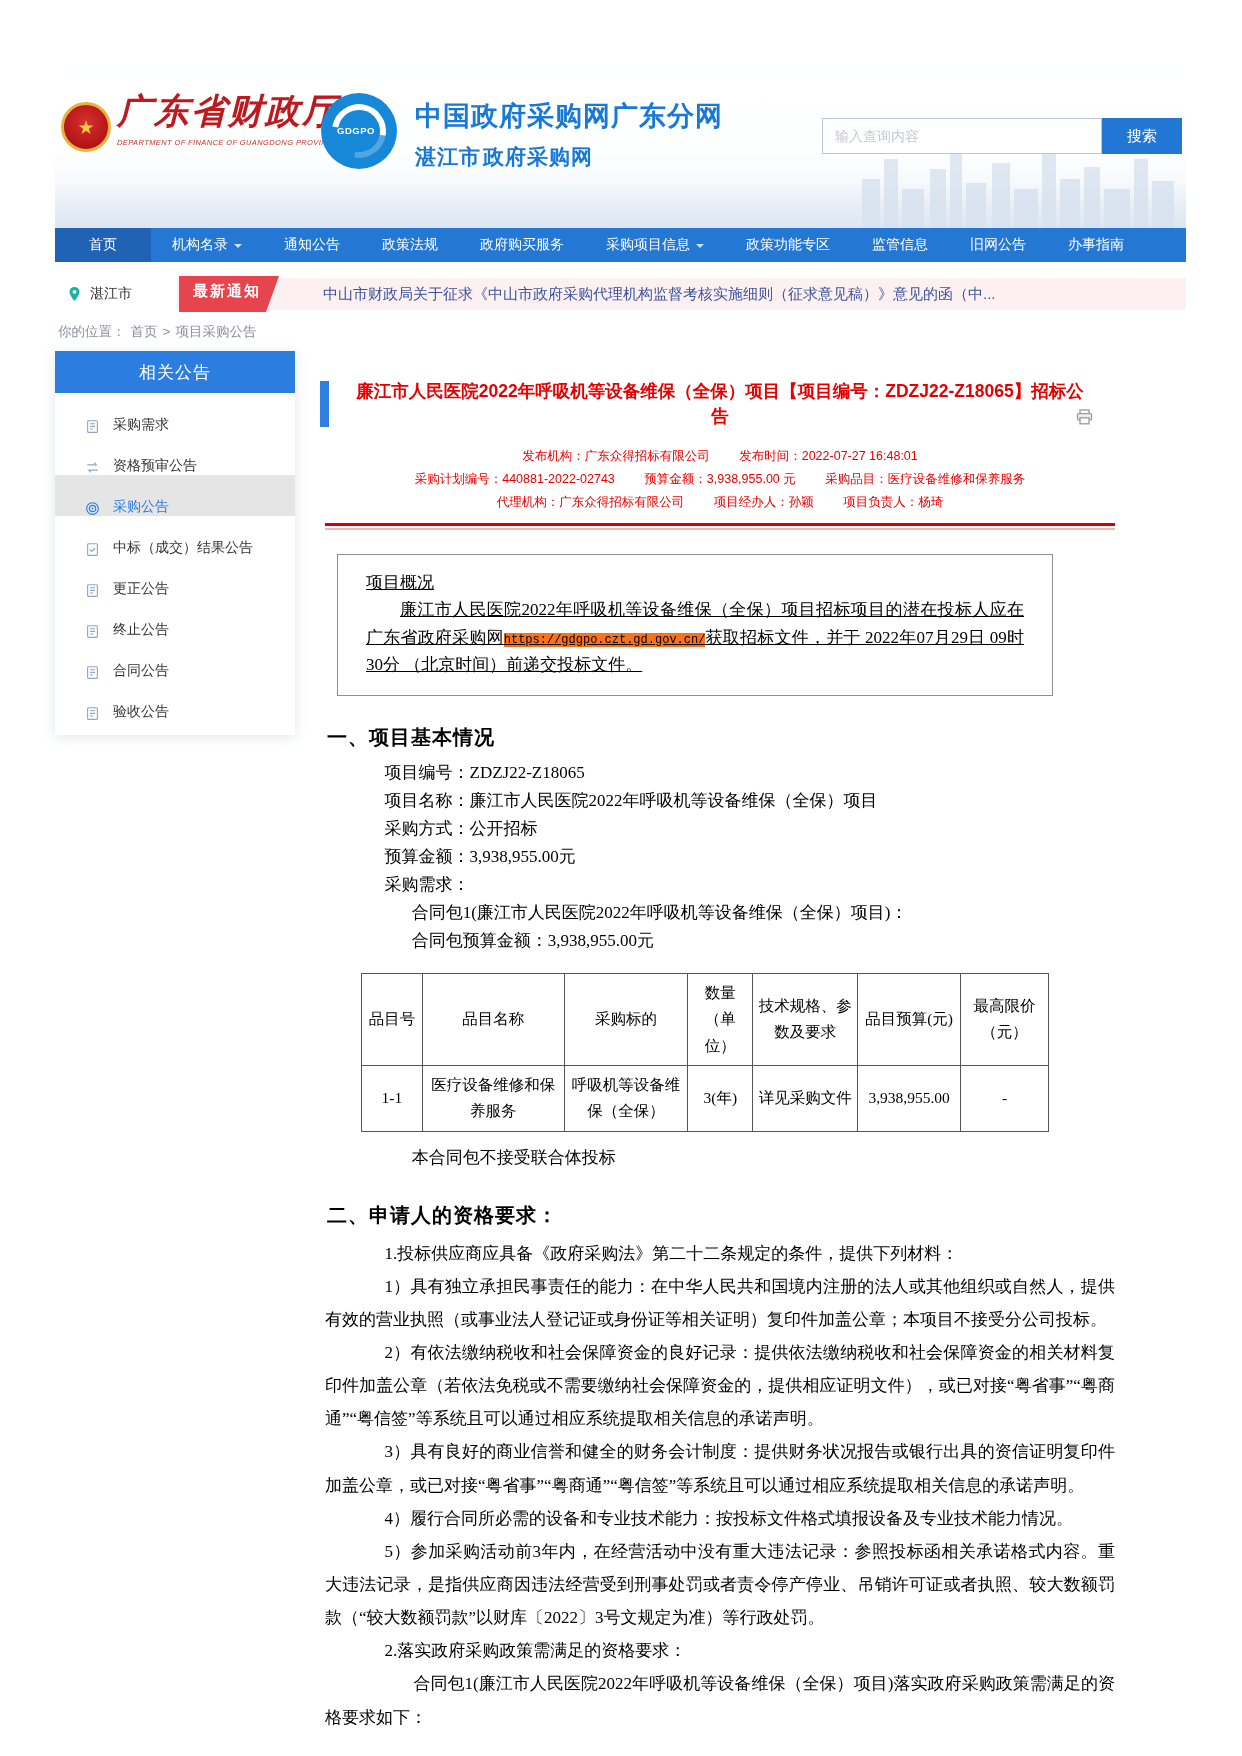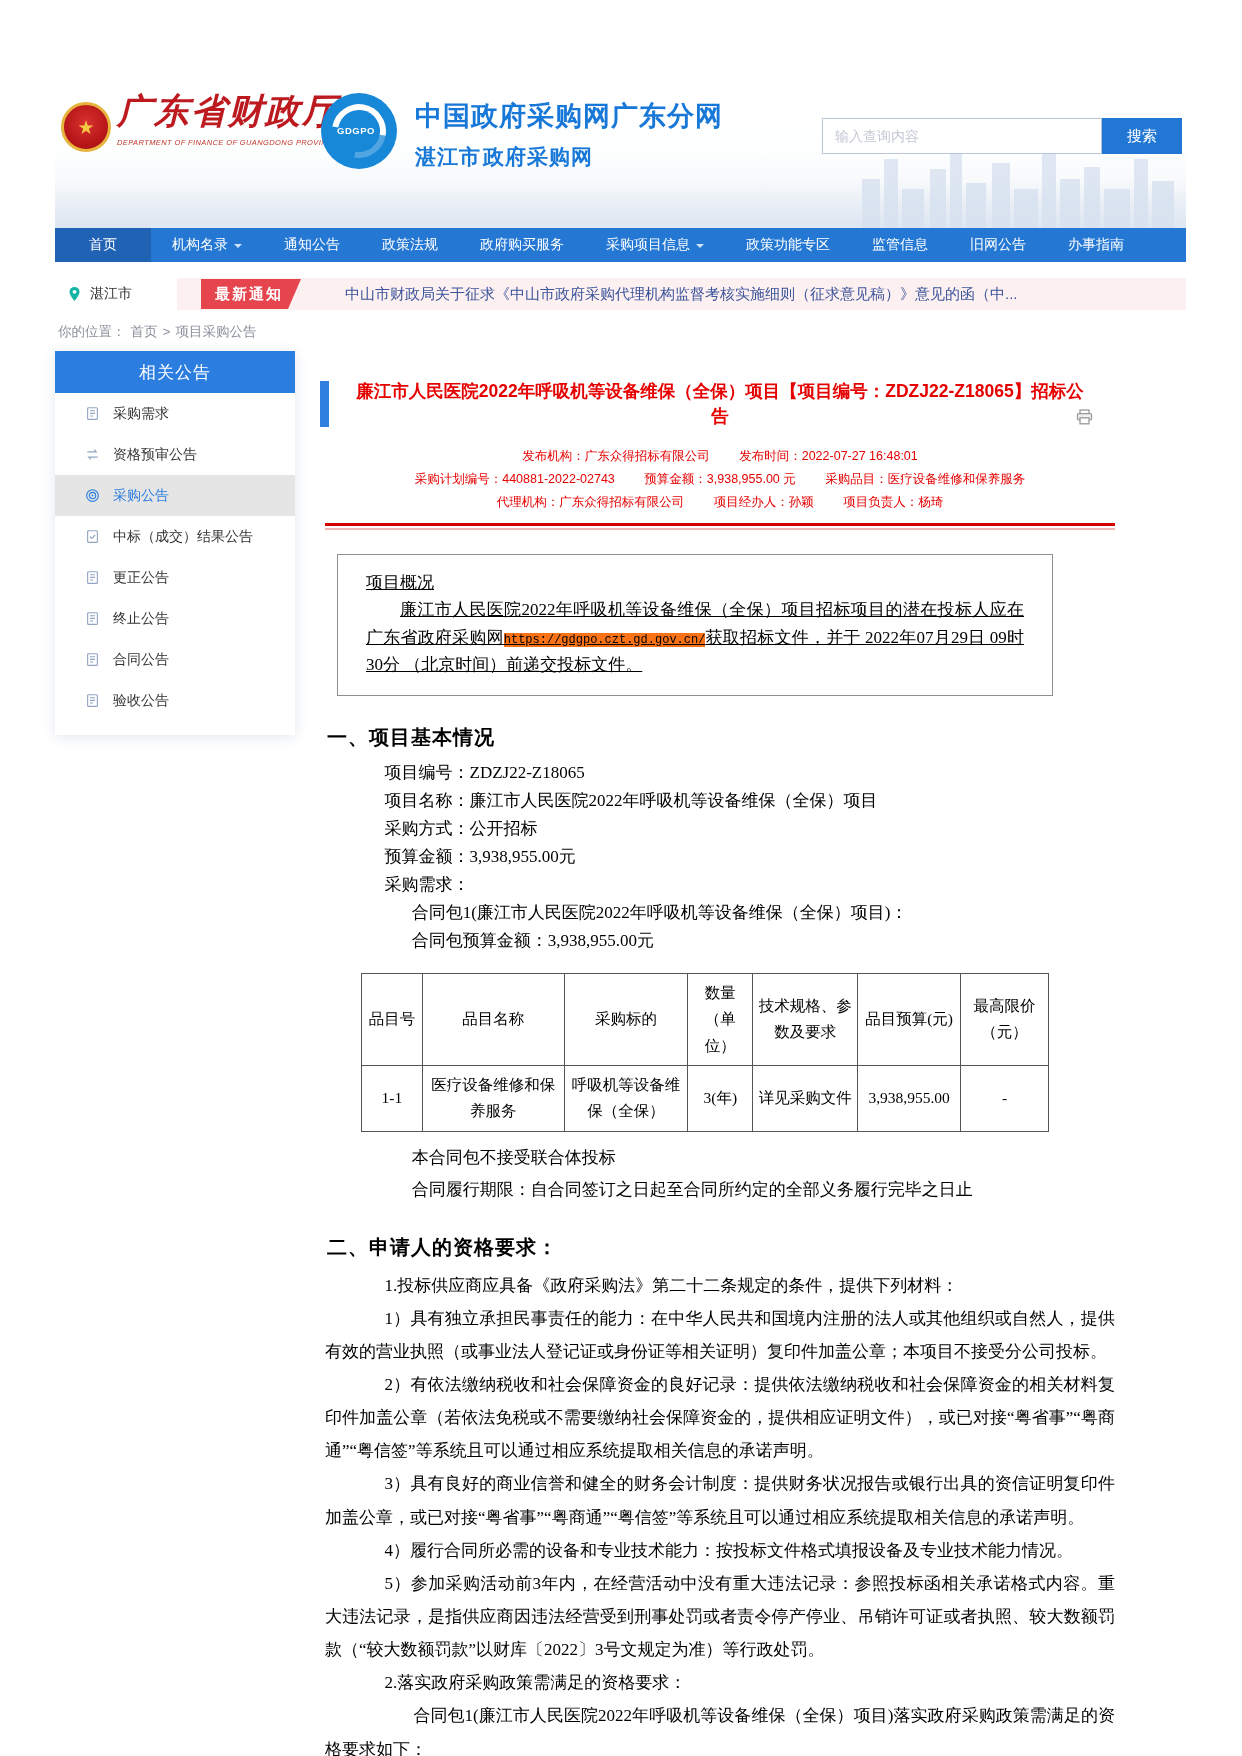--- a/index.html
+++ b/index.html
@@ -46,38 +46,38 @@
   .nav-item { display:flex; align-items:center; padding:0 21px; color:#fff; font-size:14px;
     cursor:pointer; white-space:nowrap; }
   .nav-item.active { background:#2062b4; padding:0 34px; }
   .caret { width:0; height:0; border:4px solid transparent; border-top-color:#cfe3fa;
     margin:5px 0 0 6px; }
 
   
   .notice-row { margin-top:16px; height:32px; display:flex; align-items:center; background:#fdf0f1; }
   .city-box { width:122px; height:32px; background:#fff; display:flex; align-items:center;
     gap:9px; padding-left:13px; font-size:14px; color:#333; cursor:pointer; }
-  .badge { margin-left:24px; height:30px; line-height:30px; padding:0 18px 12px 14px;
+  .badge { margin-left:2px; height:36px; line-height:30px; padding:0 18px 12px 14px;
     background:#e6454d; color:#fff; font-size:15px; font-weight:bold; letter-spacing:2px;
     clip-path:polygon(0 0,100% 0,87% 100%,0 100%); }
   .ticker { margin-left:44px; font-size:15px; color:#3b549b; white-space:nowrap; overflow:hidden;
     cursor:pointer; }
 
   
   .breadcrumb { margin:13px 0 10px 3px; font-size:13.5px; color:#8b919c; }
   .breadcrumb span { margin-right:5px; }
   .breadcrumb .home { cursor:pointer; }
 
   
   .layout { display:flex; align-items:flex-start; margin-top:6px; }
   .sidebar { width:240px; background:#fff; box-shadow:0 2px 12px rgba(110,130,165,.20);
     padding-bottom:14px; }
   .sidebar-title { height:42px; background:#2b7de0; color:#fff; font-size:17px;
     display:flex; align-items:center; justify-content:center; letter-spacing:1px; }
-  .side-item { height:41px; display:flex; align-items:center; gap:13px; padding-left:30px;
+  .side-item { height:41px; display:flex; align-items:flex-end; gap:13px; padding-left:30px;
     font-size:14px; color:#333; cursor:pointer; }
   .side-item.active { background:#e5e5e5; color:#2b7de0; }
   .side-item svg { flex:0 0 auto; }
 
   
   .article { width:790px; margin-left:30px; position:relative;
     font-family:"Liberation Serif","DejaVu Serif",serif; color:#000; }
   .accent-bar { position:absolute; left:-5px; top:30px; width:9px; height:46px; background:#2e7fe0; }
   .art-title { margin:28px 24px 0; text-align:center; color:#e60000; font-size:17.5px;
     font-weight:bold; line-height:1.45; font-family:"Liberation Sans","DejaVu Sans",sans-serif; }
@@ -340,21 +340,20 @@
             <td>呼吸机等设备维保（全保）</td>
             <td>3(年)</td>
             <td>详见采购文件</td>
             <td>3,938,955.00</td>
             <td>-</td>
           </tr>
         </tbody>
       </table>
 
       <div class="after-line">本合同包不接受联合体投标</div>
-      <div class="after-line">合同履行期限：自合同签订之日起至合同所约定的全部义务履行完毕之日止</div>
 
       <h2 class="h2">二、申请人的资格要求：</h2>
       <p class="para">1.投标供应商应具备《政府采购法》第二十二条规定的条件，提供下列材料：</p>
       <p class="para">1）具有独立承担民事责任的能力：在中华人民共和国境内注册的法人或其他组织或自然人，提供有效的营业执照（或事业法人登记证或身份证等相关证明）复印件加盖公章；本项目不接受分公司投标。</p>
       <p class="para">2）有依法缴纳税收和社会保障资金的良好记录：提供依法缴纳税收和社会保障资金的相关材料复印件加盖公章（若依法免税或不需要缴纳社会保障资金的，提供相应证明文件），或已对接“粤省事”“粤商通”“粤信签”等系统且可以通过相应系统提取相关信息的承诺声明。</p>
       <p class="para">3）具有良好的商业信誉和健全的财务会计制度：提供财务状况报告或银行出具的资信证明复印件加盖公章，或已对接“粤省事”“粤商通”“粤信签”等系统且可以通过相应系统提取相关信息的承诺声明。</p>
       <p class="para">4）履行合同所必需的设备和专业技术能力：按投标文件格式填报设备及专业技术能力情况。</p>
       <p class="para">5）参加采购活动前3年内，在经营活动中没有重大违法记录：参照投标函相关承诺格式内容。重大违法记录，是指供应商因违法经营受到刑事处罚或者责令停产停业、吊销许可证或者执照、较大数额罚款（“较大数额罚款”以财库〔2022〕3号文规定为准）等行政处罚。</p>
       <p class="para">2.落实政府采购政策需满足的资格要求：</p>
       <p class="para deep">合同包1(廉江市人民医院2022年呼吸机等设备维保（全保）项目)落实政府采购政策需满足的资格要求如下：</p>

